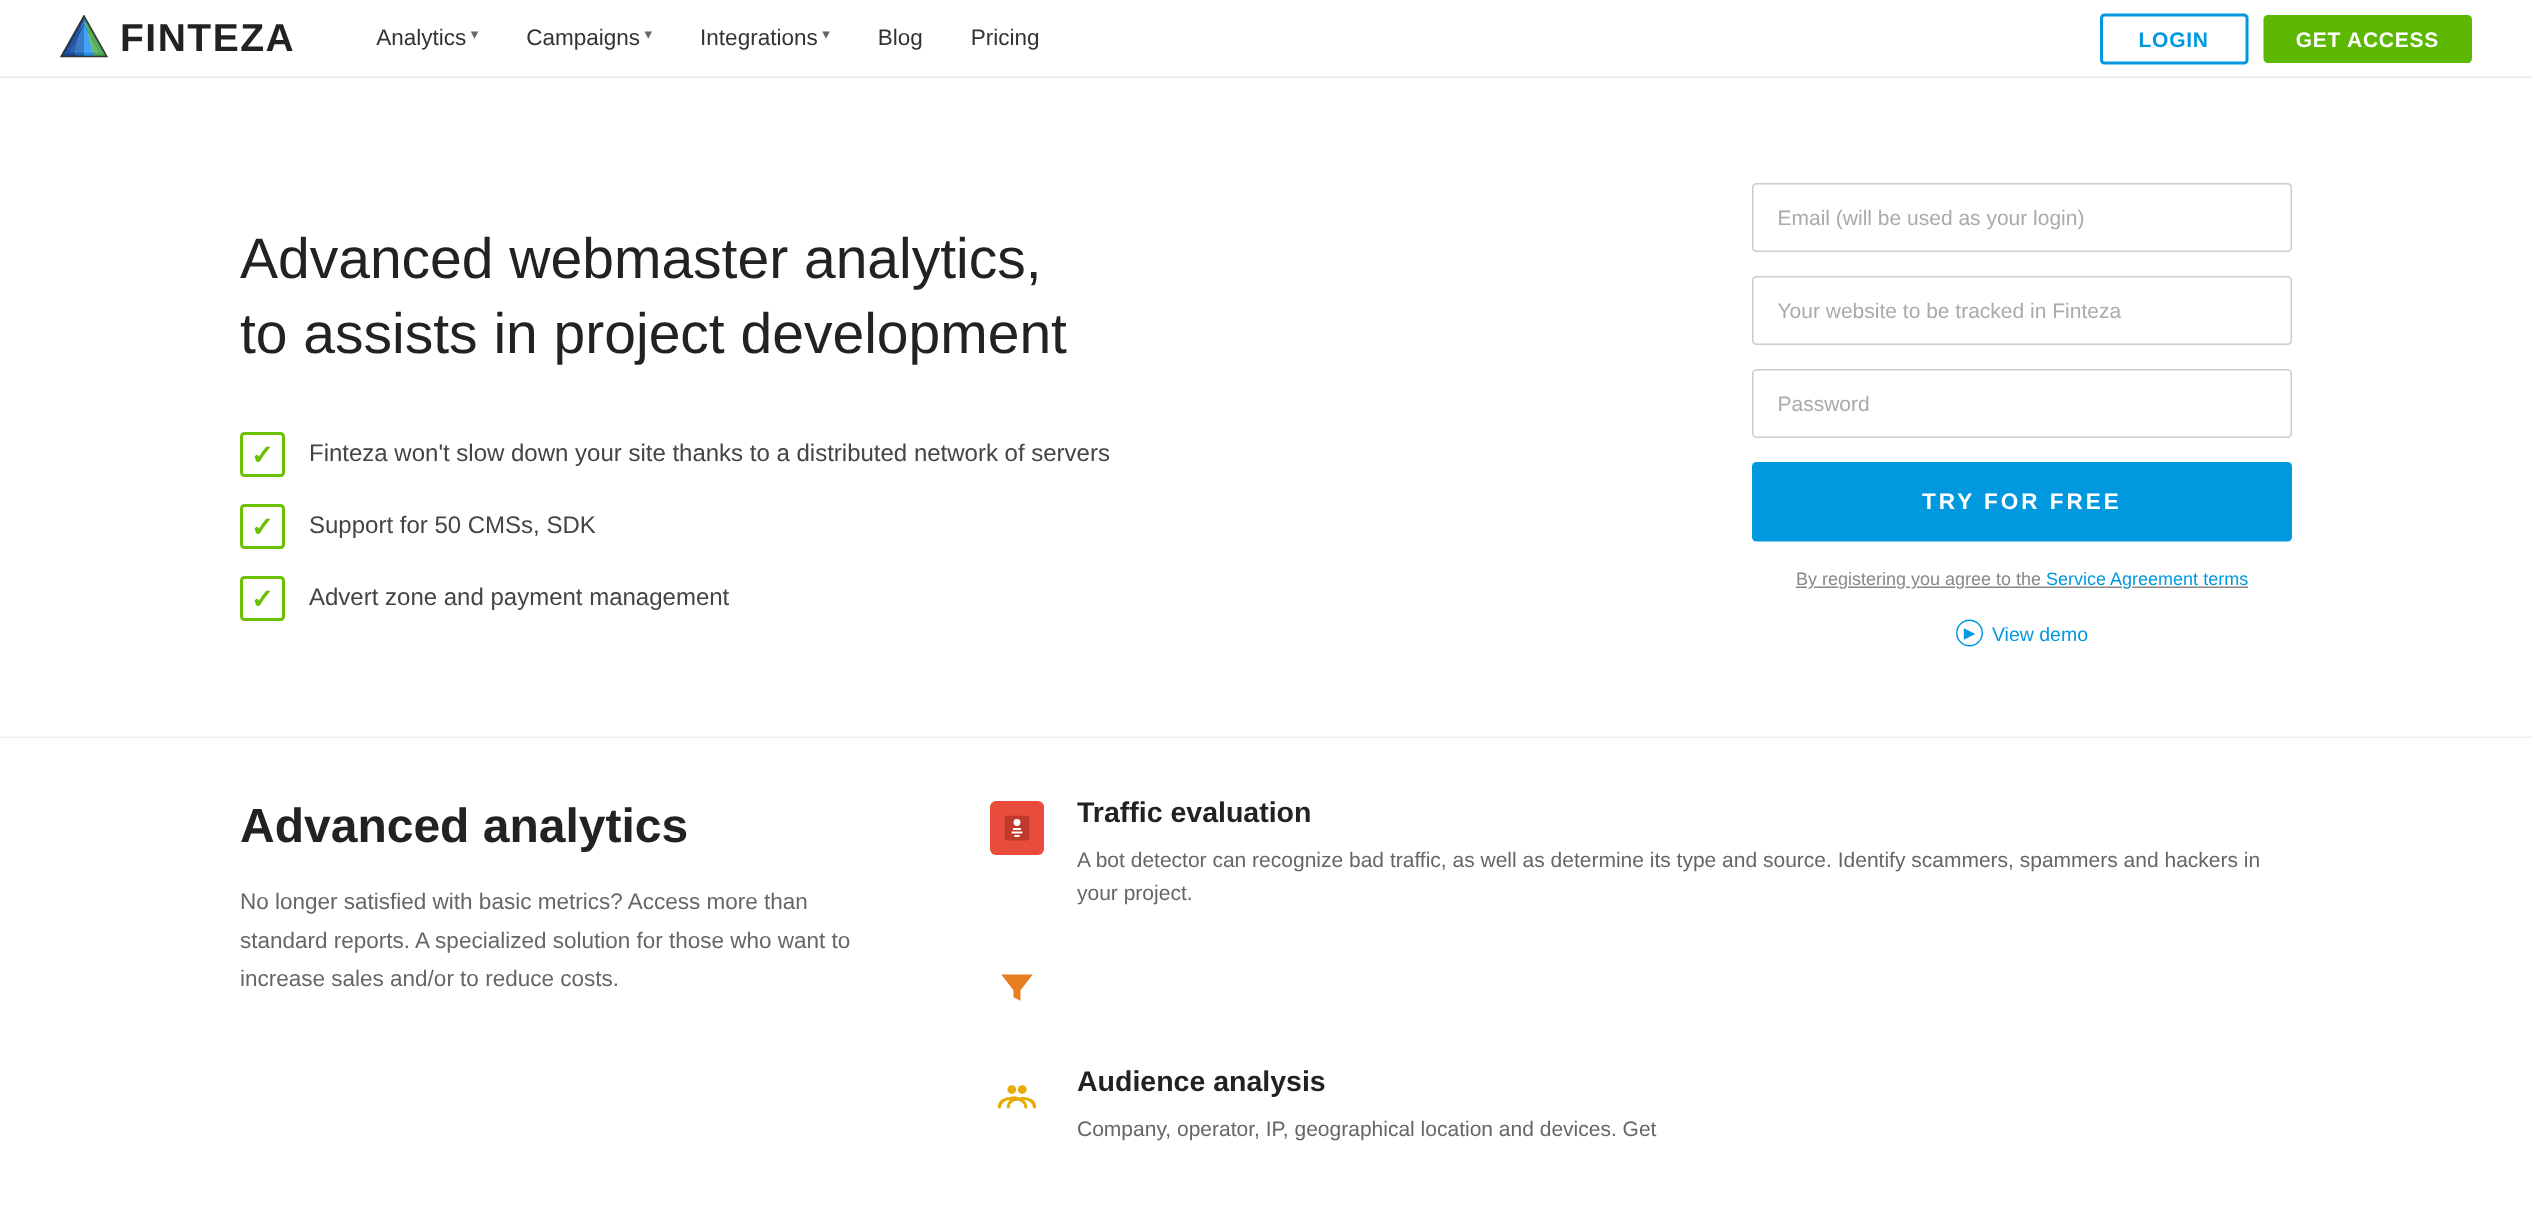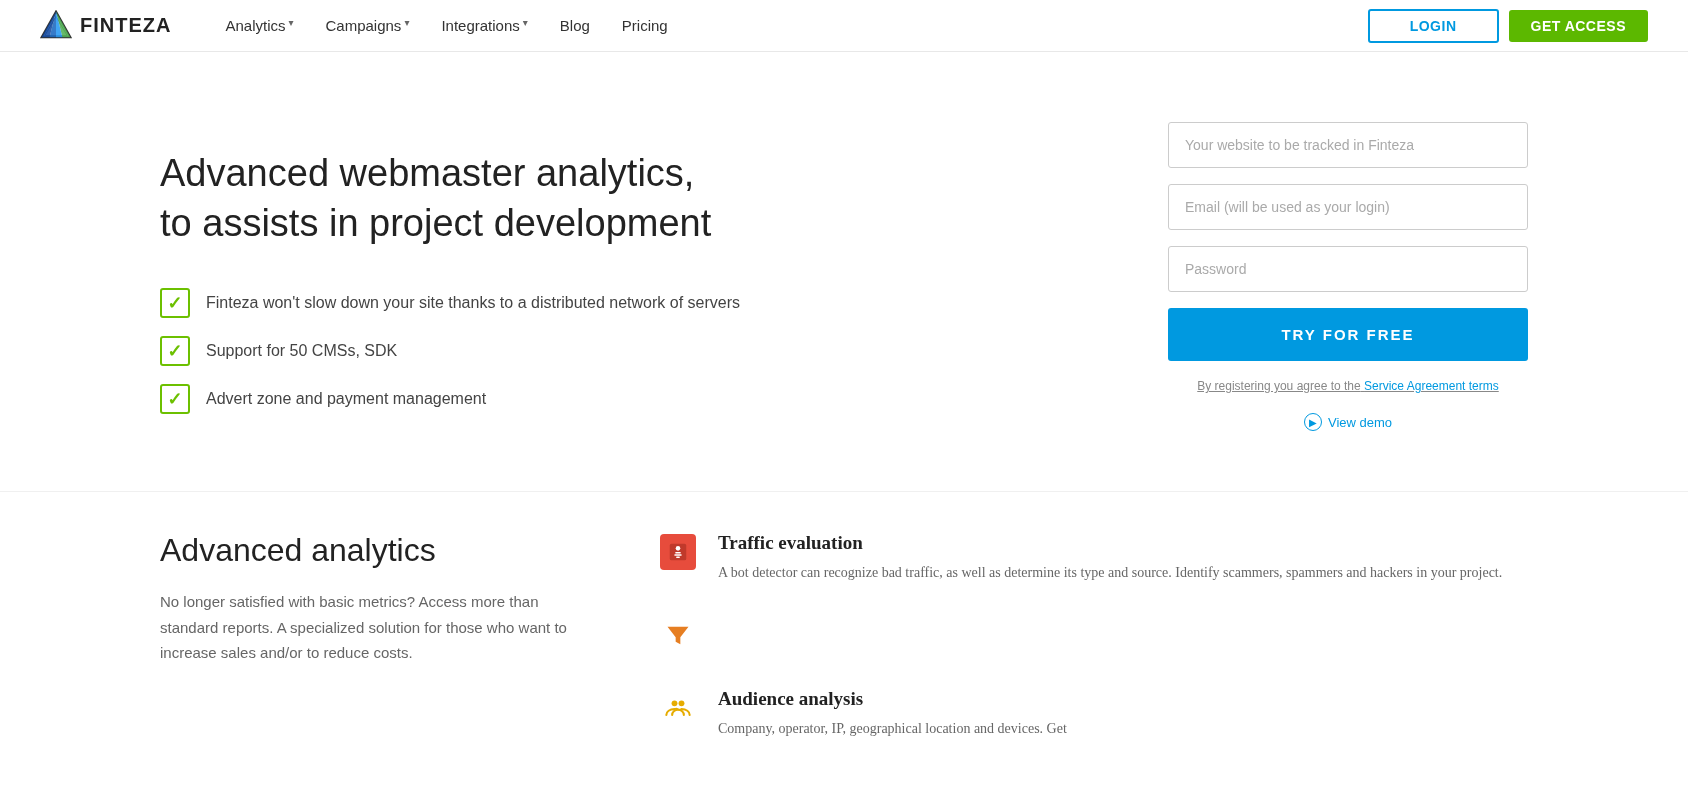--- a/index.html
+++ b/index.html
@@ -5,32 +5,32 @@
     * { margin: 0; padding: 0; box-sizing: border-box; }
     body { font-family: -apple-system, BlinkMacSystemFont, 'Segoe UI', Arial, sans-serif; color: #333; background: #fff; }
 
     
     nav {
       display: flex; align-items: center; padding: 0 40px;
       height: 52px; border-bottom: 1px solid #e8e8e8;
       position: sticky; top: 0; background: #fff; z-index: 100;
     }
     .logo { display: flex; align-items: center; gap: 8px; margin-right: 40px; text-decoration: none; }
-    .logo-text { font-size: 20px; font-weight: 700; color: #222; letter-spacing: 1px; }
+    .logo-text { font-size: 26px; font-weight: 700; color: #222; letter-spacing: 1px; }
     .logo-icon { width: 32px; height: 32px; }
     .nav-links { display: flex; align-items: center; gap: 4px; flex: 1; }
     .nav-item {
       display: flex; align-items: flex-start; gap: 3px;
       padding: 6px 14px; font-size: 15px; color: #333;
       cursor: pointer; text-decoration: none; white-space: nowrap;
     }
     .chevron { font-size: 10px; color: #666; }
     .nav-actions { display: flex; align-items: center; gap: 10px; }
     .btn-login {
-      padding: 7px 40px; border: 2px solid #0099e0; color: #0099e0;
+      padding: 7px 24px; border: 2px solid #0099e0; color: #0099e0;
       background: transparent; border-radius: 3px; font-size: 14px;
       font-weight: 600; cursor: pointer; letter-spacing: 0.5px;
     }
     .btn-access {
       padding: 8px 22px; background: #5cb800; color: #fff;
       border: none; border-radius: 3px; font-size: 14px;
       font-weight: 600; cursor: pointer; letter-spacing: 0.5px;
     }
 
     
@@ -79,23 +79,23 @@
       width: 18px; height: 18px; border: 1.5px solid #0099e0;
       border-radius: 50%; display: flex; align-items: center;
       justify-content: center; font-size: 10px; color: #0099e0;
     }
 
     
     .features-section {
       display: flex; padding: 40px 160px 60px 160px; gap: 80px;
       background: #fff; border-top: 1px solid #f0f0f0;
     }
-    .features-title { font-size: 32px; font-weight: 400; color: #222; margin-bottom: 20px; }
+    .features-title { font-size: 32px; font-weight: 700; color: #222; margin-bottom: 20px; }
     .features-desc { font-size: 15px; color: #666; line-height: 1.7; }
-    .features-right { flex: 1; display: flex; flex-direction: column; gap: 32px; font-family: Liberation Serif, serif; }
+    .features-right { flex: 1; display: flex; flex-direction: column; gap: 32px; }
     .feature-card { display: flex; gap: 18px; }
     .feature-card-icon { width: 40px; height: 40px; flex-shrink: 0; display: flex; align-items: flex-start; padding-top: 2px; }
     .feature-card-content {}
     .feature-card-title { font-size: 19px; font-weight: 600; color: #222; margin-bottom: 8px; }
     .feature-card-desc { font-size: 14px; color: #666; line-height: 1.6; }
 
     
     .icon-traffic {
       width: 36px; height: 36px;
       background: #e74c3c;
@@ -176,22 +176,22 @@
       </li>
       <li class="feature-item">
         <span class="check-icon"></span>
         <span>Advert zone and payment management</span>
       </li>
     </ul>
   </div>
 
   <div class="hero-right">
     <div class="signup-form">
+      <input type="email" class="form-input" placeholder="Email (will be used as your login)" style="">
       <input type="text" class="form-input" placeholder="Your website to be tracked in Finteza" style="">
-      <input type="email" class="form-input" placeholder="Email (will be used as your login)" style="">
       <input type="password" class="form-input" placeholder="Password" style="">
       <button class="btn-try-free">TRY FOR FREE</button>
       <p class="form-disclaimer">
         <span>By registering you agree to the</span>
         <a href="#">Service Agreement terms</a>
       </p>
       <a href="#" class="view-demo">
         <span class="view-demo-icon">▶</span>
         <span>View demo</span>
       </a>

